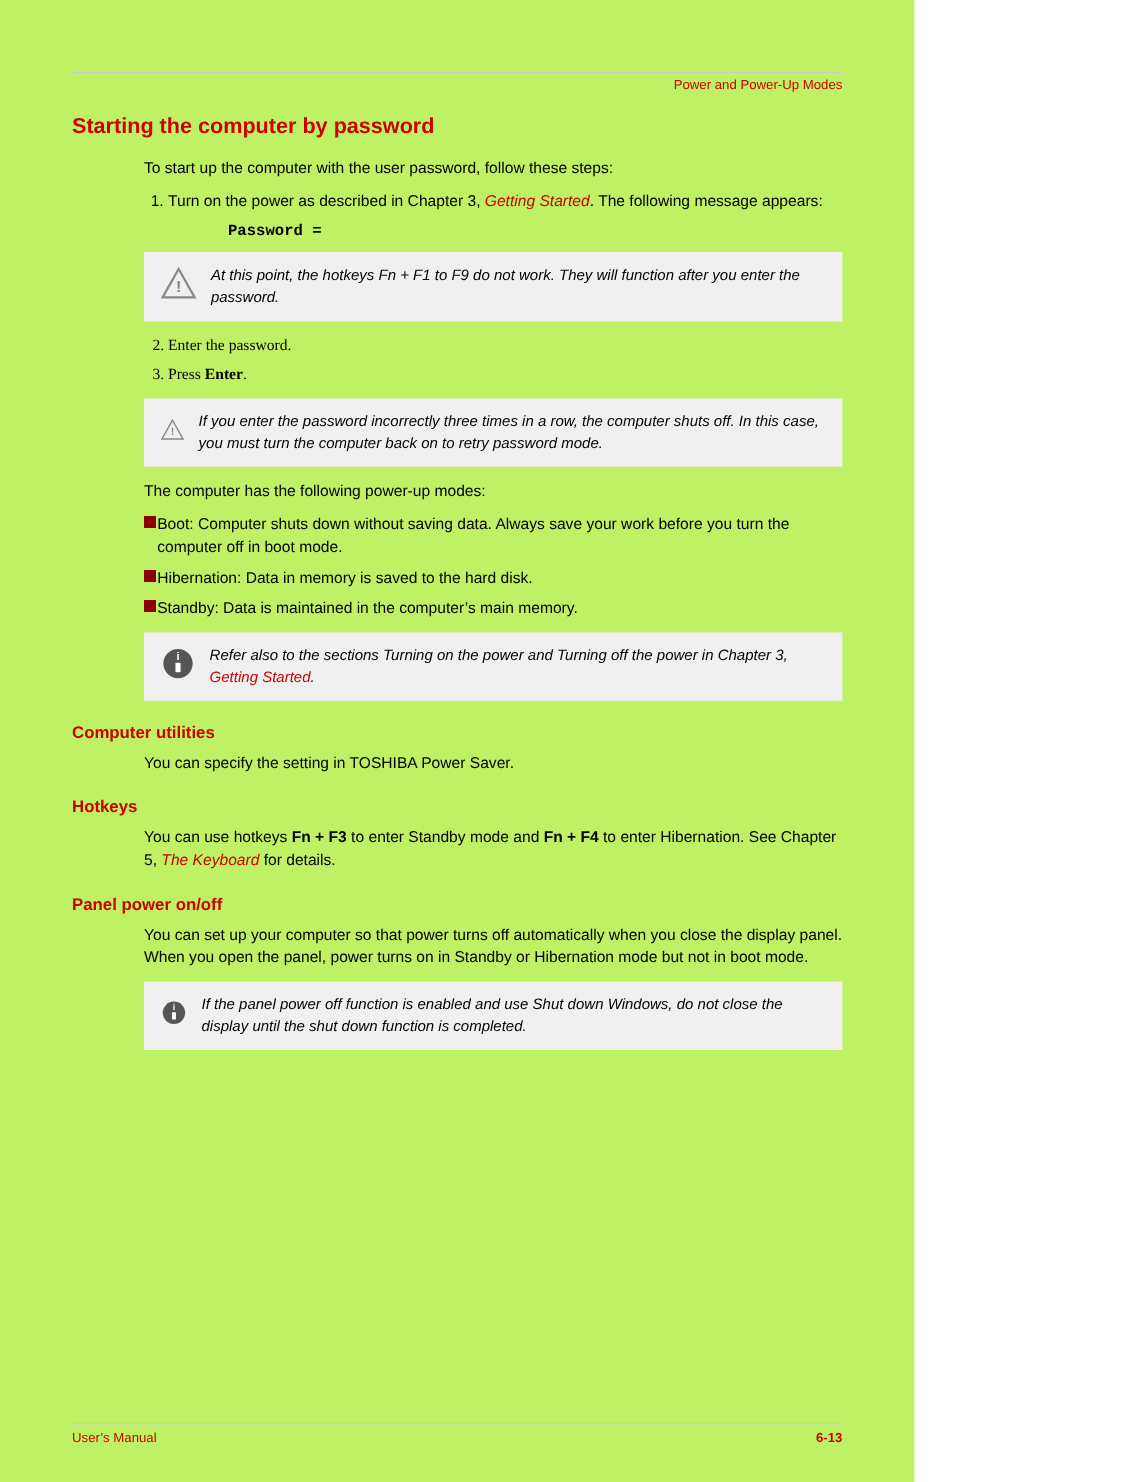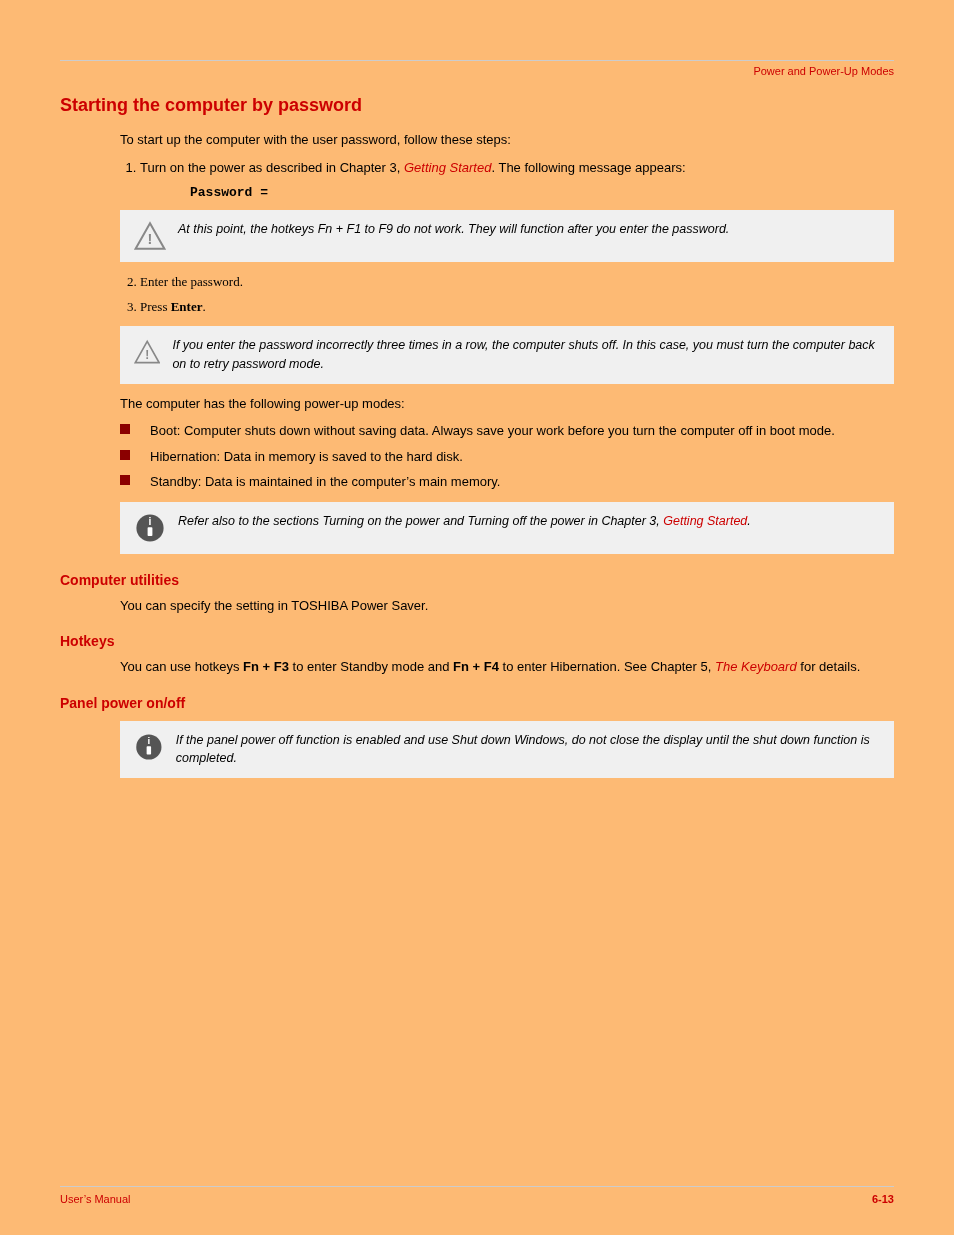--- a/index.html
+++ b/index.html
@@ -8,23 +8,23 @@
       background: #ffffff;
       font-family: Arial, Helvetica, sans-serif;
       font-size: 13px;
       color: #000000;
       width: 954px;
       min-height: 1235px;
       position: relative;
     }
 
     .page-container {
-      width: 954px;
+      width: 762px;
       min-height: 1235px;
-      background: #fdba74;
+      background: #bef264;
       position: relative;
       padding: 0;
     }
 
     
     .top-rule-area {
       padding: 60px 60px 0 60px;
     }
 
     .header-rule {
@@ -122,21 +122,21 @@
     
     .bullet-list {
       margin-left: 60px;
       list-style: none;
       margin-bottom: 8px;
     }
 
     .bullet-list li {
       display: flex;
       align-items: flex-start;
-      gap: 20px;
+      gap: 1px;
       margin-bottom: 6px;
       line-height: 1.5;
     }
 
     .bullet-square {
       width: 10px;
       height: 10px;
       background: #8b0000;
       flex-shrink: 0;
       margin-top: 3px;
@@ -290,20 +290,21 @@
     <div class="subsection-title">
       <span>Hotkeys</span>
     </div>
     <div class="body-text indented">
       You can use hotkeys <span class="bold">Fn + F3</span> to enter Standby mode and <span class="bold">Fn + F4</span> to enter Hibernation. See Chapter 5, <a class="italic-link">The Keyboard</a> for details.
     </div>
 
     <div class="subsection-title">
       <span>Panel power on/off</span>
     </div>
+    <div class="body-text indented">You can set up your computer so that power turns off automatically when you close the display panel. When you open the panel, power turns on in Standby or Hibernation mode but not in boot mode.</div>
 
     <div class="note-box">
       <svg class="info-svg" viewBox="0 0 40 40" xmlns="http://www.w3.org/2000/svg">
         <circle cx="20" cy="20" r="17" fill="#555" stroke="none"></circle>
         <text x="20" y="16" text-anchor="middle" font-size="13" font-weight="bold" fill="white">i</text>
         <rect x="17" y="19" width="6" height="11" rx="1" fill="white"></rect>
       </svg>
       <div class="note-text">If the panel power off function is enabled and use Shut down Windows, do not close the display until the shut down function is completed.</div>
     </div>
 

